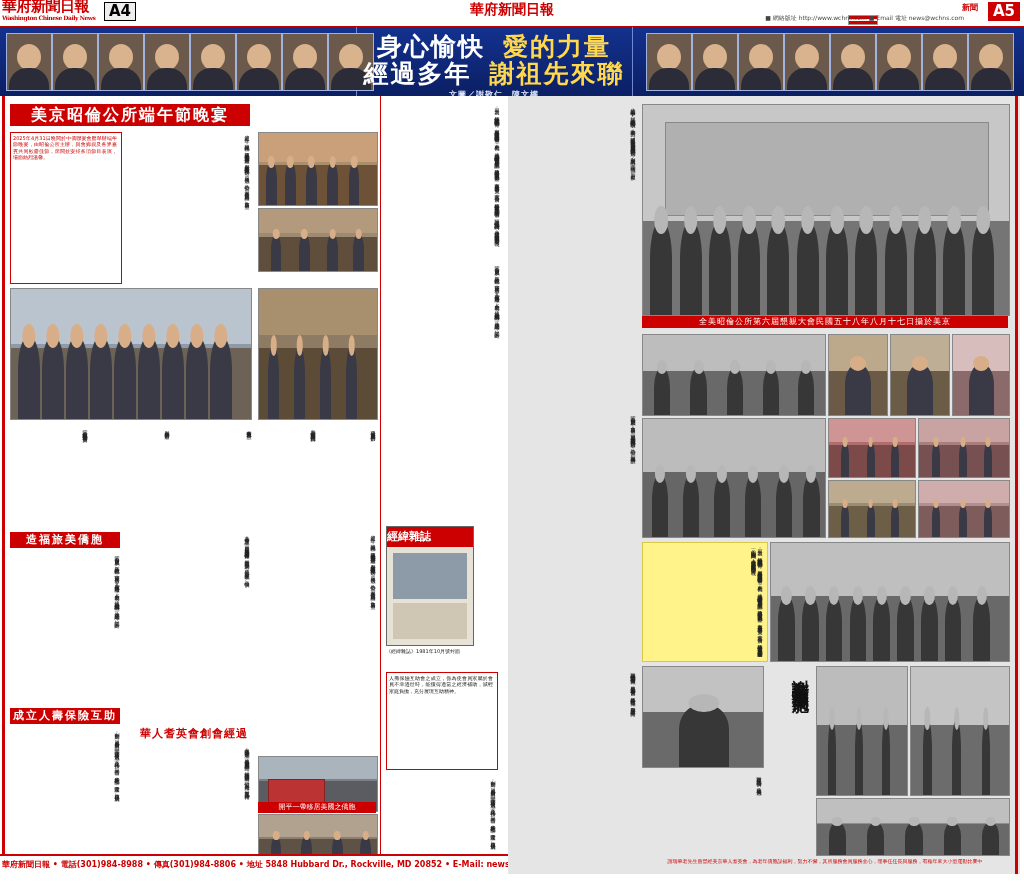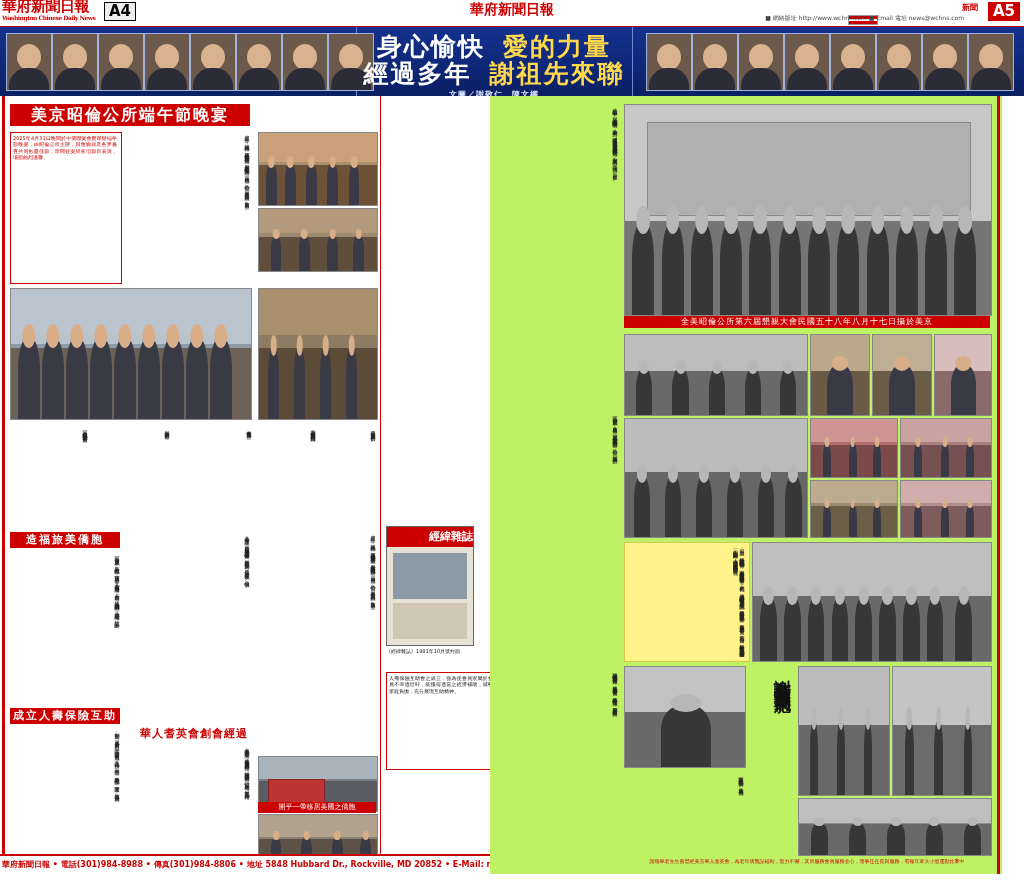--- a/index.html
+++ b/index.html
@@ -26,21 +26,21 @@
   .portrait{position:absolute;top:6px;width:44px;height:56px;border:1px solid #9fb2e0;background:#6b5a4b;overflow:hidden;}
   .portrait .face{position:absolute;left:50%;top:10px;transform:translateX(-50%);width:24px;height:26px;border-radius:50%;background:#d9b28e;}
   .portrait .body{position:absolute;left:50%;bottom:0;transform:translateX(-50%);width:40px;height:22px;border-radius:18px 18px 0 0;background:#2c2c38;}
   .banner-title{position:absolute;left:360px;top:6px;width:268px;text-align:center;color:#fff;font-family:"DejaVu Serif","Liberation Serif",serif;font-weight:bold;}
   .bt1{font-size:25px;letter-spacing:2px;line-height:27px;}
   .bt2{font-size:25px;letter-spacing:2px;line-height:27px;color:#ffd84d;}
   .bt-sub{font-size:8px;color:#dbe4ff;margin-top:2px;letter-spacing:1px;}
 
   
   .left-page{position:absolute;left:0;top:96px;width:508px;height:778px;background:#fff;}
-  .right-page{position:absolute;left:490px;top:96px;width:512px;height:778px;background:#bef264;}
+  .right-page{position:absolute;left:508px;top:96px;width:512px;height:778px;background:#e5e5e5;}
   .vsep{position:absolute;left:509px;top:96px;width:2px;height:778px;background:#c00;}
 
   
   .footer{position:absolute;bottom:0;height:18px;background:#fff;border-top:2px solid #c00;font-size:8px;line-height:18px;color:#000;white-space:nowrap;}
   .footer .red{color:#c00;font-weight:bold;}
   .footer-l{left:0;width:508px;}
   .footer span{padding:0 2px;}
 
   
   .hl{position:absolute;background:#c00;color:#fff;font-family:"DejaVu Serif","Liberation Serif",serif;font-weight:bold;text-align:center;letter-spacing:2px;}
@@ -257,21 +257,21 @@
           <i style="left:62%"></i>
           <i style="left:86%"></i>
         </div>
     </div>
     <div class="redcap" style="left:258px;top:706px;width:118px;height:11px;">開平一帶移居美國之僑胞</div>
 
     <div class="txt micro v" style="left:386px;top:8px;width:114px;height:150px;">因為愛，一位游離於默默的鄉親出了他的青春，家庭與事業給自己的理想及先愛的中國國民黨，名利皆不代，這逢孝少誠謙的情懷給這世世代風啟之一世大誌的誌教，他致是中國國民黨美京分部的主動，真京華華會與一華人耆英會，真京昭倫公所，華埠扶輪社的何位會長人及新聞人謝瑞華辛苦玉，說謝老一生的點比謝謝陶僑，後人緯定訪是篇成文者所日常淡出世那的思考羅義。</div>
     <div class="txt micro v" style="left:386px;top:166px;width:114px;height:240px;">昭倫公所自成立以來，秉持敦親睦鄰、守望相助之宗旨，凡有鄉親遭遇困難，必全力協助，使其得以順利渡過難關，此一傳統延續至今，從未間斷。</div>
 
     <div class="photo" style="left:386px;top:430px;width:86px;height:118px;background:#e7e2d6;border:1px solid #666;">
-      <div style="position:absolute;left:0;top:0;right:0;height:20px;background:#c00;color:#fff;font-size:11px;font-weight:bold;text-align:right;line-height:20px;font-family:'DejaVu Serif',serif;">經緯雜誌</div>
+      <div style="position:absolute;left:0;top:0;right:0;height:20px;background:#c00;color:#fff;font-size:11px;font-weight:bold;text-align:left;line-height:20px;font-family:'DejaVu Serif',serif;">經緯雜誌</div>
       <div style="position:absolute;left:6px;top:26px;right:6px;height:46px;background:#8d9ba8;"></div>
       <div style="position:absolute;left:6px;top:76px;right:6px;height:36px;background:#cfc6b4;"></div>
     </div>
     <div class="txt micro" style="left:386px;top:552px;width:86px;height:20px;">《經緯雜誌》1981年10月號封面</div>
 
     <div class="boxline" style="left:386px;top:576px;width:110px;height:96px;"></div>
     <div class="txt micro" style="left:389px;top:579px;width:104px;height:90px;">人壽保險互助會之成立，係為使會員家屬於會員不幸過世時，能獲得適當之經濟補助，減輕家庭負擔，充分展現互助精神。</div>
     <div class="txt micro v" style="left:386px;top:680px;width:110px;height:90px;">創會初期，成員多為自廣東台山、開平一帶移居美國之僑胞，彼此互相扶持，共同奮鬥，終能在異鄉立足，建立家園，並培育後代成材。</div>
 
     <div class="footer footer-l">

